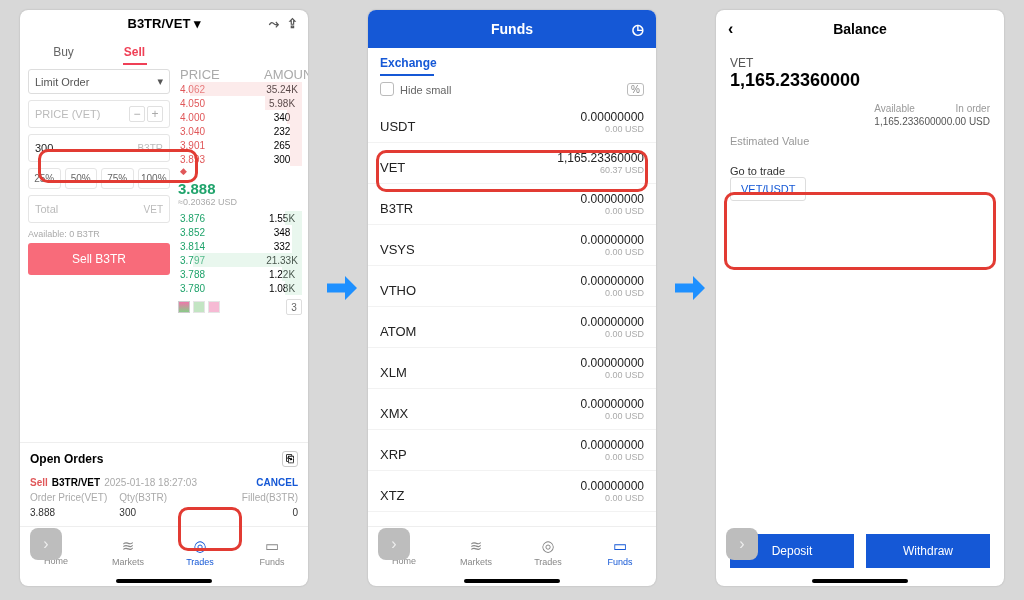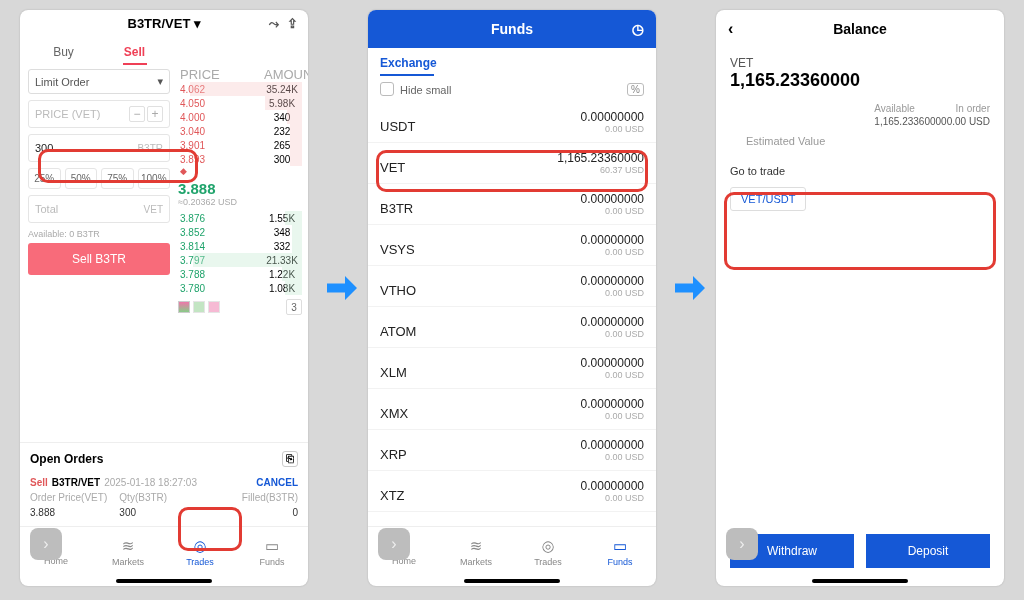--- a/index.html
+++ b/index.html
@@ -93,26 +93,26 @@
   .prow .bal { font-size:12px; font-weight:400; color:#222; }
   .prow .usd { font-size:9px; color:#aaa; }
 
   
   .p3-head { height:38px; display:flex; align-items:center; justify-content:center; font-size:14px; font-weight:600; position:relative; }
   .p3-head .back{ position:absolute; left:12px; font-size:16px; }
   .p3-name { padding:8px 14px 0; font-size:12px; color:#555; }
   .p3-bal { padding:0 14px 8px; font-size:18px; font-weight:600; }
   .p3-info { padding:4px 14px; font-size:10px; color:#999; display:flex; justify-content:flex-end; }
   .p3-info .v { color:#555; margin-top:2px;}
-  .p3-est { padding:4px 14px 8px;margin-left:16px; }
+  .p3-est { padding:4px 14px 8px; }
   .p3-est .lab{ font-size:11px; color:#999; }
   .p3-est .val{ font-size:11px; color:#555; }
   .p3-gt { margin:10px 14px; }
   .p3-gt .lab { font-size:11px; color:#333; font-weight:500; }
-  .p3-pair { display:inline-block; margin-top:10px; border:1px solid #ddd; border-radius:3px; padding:5px 10px; font-size:11px; color:#1558d6; font-weight:500; }
+  .p3-pair { display:inline-block; border:1px solid #ddd; border-radius:3px; padding:5px 10px; font-size:11px; color:#1558d6; font-weight:500; }
   .p3-actions { display:flex; gap:12px; padding:8px 14px; margin-top:auto; }
   .p3-actions div { flex:1; background:#1558d6; color:#fff; text-align:center; padding:10px 0; font-size:12px; font-weight:500; }
 </style>
 </head>
 <body>
 
 <div class="arrow" id="a1"><svg viewBox="0 0 24 24">
       <path fill="#1e90ff" d="M2 9h12V4l8 8-8 8v-5H2z"></path>
     </svg></div>
 <div class="arrow" id="a2"><svg viewBox="0 0 24 24">
@@ -429,21 +429,21 @@
   </div>
   <div class="p3-est">
     <div class="lab">Estimated Value</div>
   </div>
   <div class="p3-gt">
     <div class="lab">Go to trade</div>
     <div class="p3-pair">VET/USDT</div>
   </div>
   <div style="flex:1"></div>
   <div class="p3-actions">
+    <div>Deposit</div>
     <div>Withdraw</div>
-    <div>Deposit</div>
   </div>
   <div class="home-ind">
       <div></div>
     </div>
   <div class="pill-float">›</div>
   <div class="hl" style="left:8px; top:182px; width:272px; height:78px;"></div>
 </div>
 
 </body></html>

